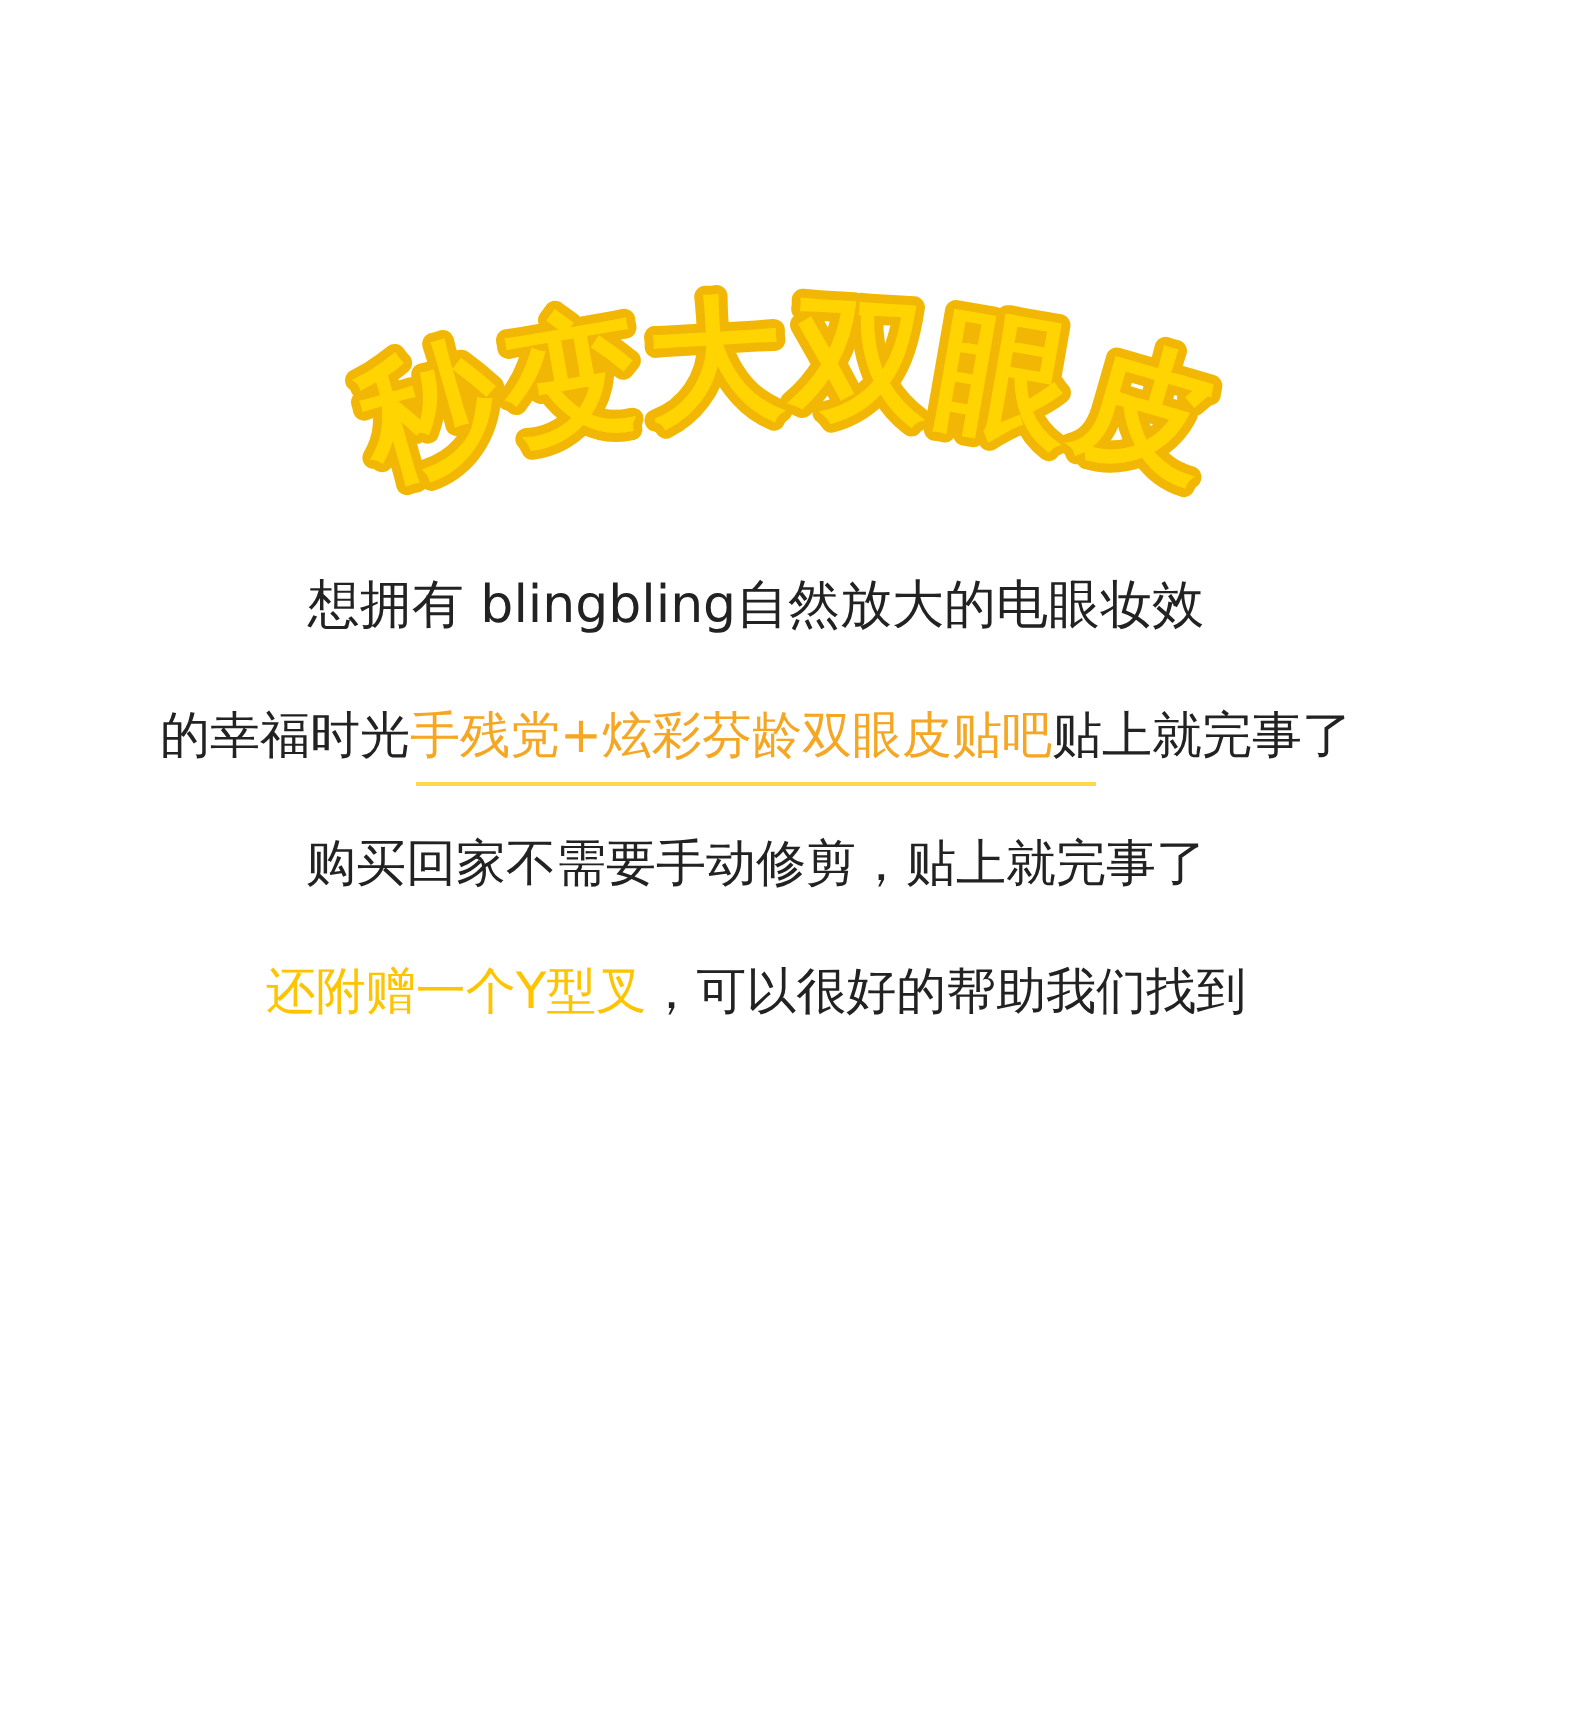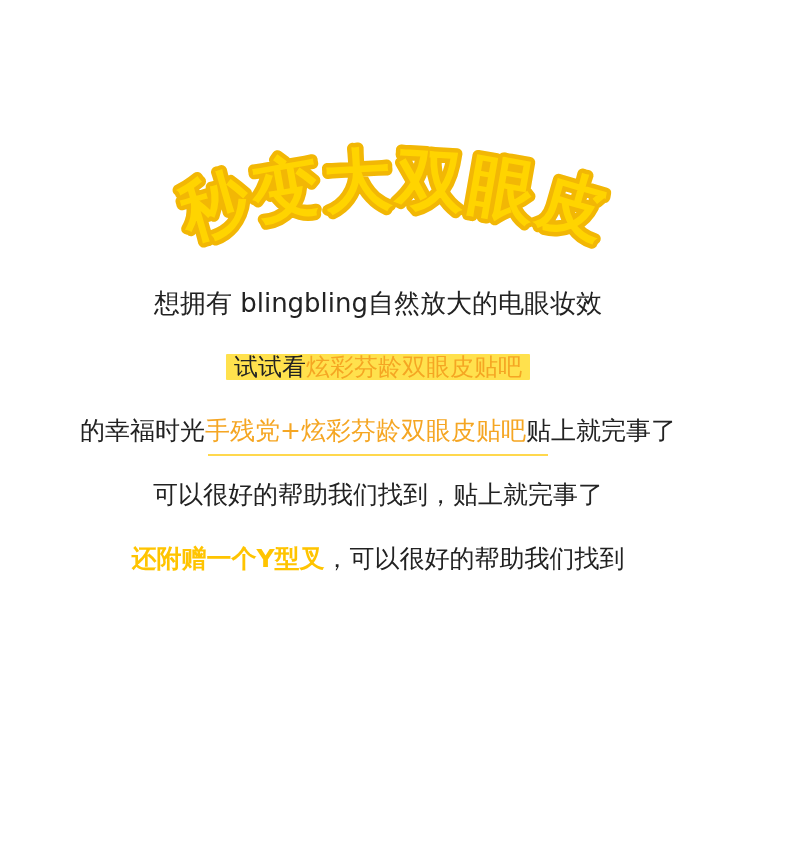--- a/index.html
+++ b/index.html
@@ -110,21 +110,21 @@
     position: absolute;
     left: 50%;
     transform: translateX(-50%);
     bottom: -9px;
     width: 340px;
     height: 2px;
     background: #ffd84d;
   }
 
   .orange { color: #f5a623; }
-  .yellow-strong { color: #ffc400; font-weight: bold; }
+  .yellow-strong { color: #ffc400; font-weight: normal; }
   .dark { color: #222222; }
 
   .line2 { font-size: 24px; }
   .line1 { font-size: 26px; }
 </style>
 </head>
 <body>
 
 <div class="page">
 
@@ -145,35 +145,30 @@
   </div>
 
   <div class="lines">
 
     <div class="line line1">
       <span class="inner">
         <span class="txt dark">想拥有 blingbling自然放大的电眼妆效</span>
       </span>
     </div>
 
-    <div class="line line2 hl-band">
-      <span class="inner">
-        <span class="txt dark">试试看</span><span class="txt orange">炫彩芬龄双眼皮贴吧</span>
-      </span>
-    </div>
 
     <div class="line rule-under">
       <span class="inner">
         <span class="txt dark">的幸福时光</span><span class="txt orange">手残党+炫彩芬龄双眼皮贴吧</span><span class="txt dark">贴上就完事了</span>
       </span>
     </div>
 
     <div class="line">
       <span class="inner">
-        <span class="txt dark">可以很好的帮助我们找到，贴上就完事了</span>
+        <span class="txt dark">购买回家不需要手动修剪，贴上就完事了</span>
       </span>
     </div>
 
     <div class="line">
       <span class="inner">
         <span class="txt yellow-strong">还附赠一个Y型叉</span><span class="txt dark">，可以很好的帮助我们找到</span>
       </span>
     </div>
 
 

